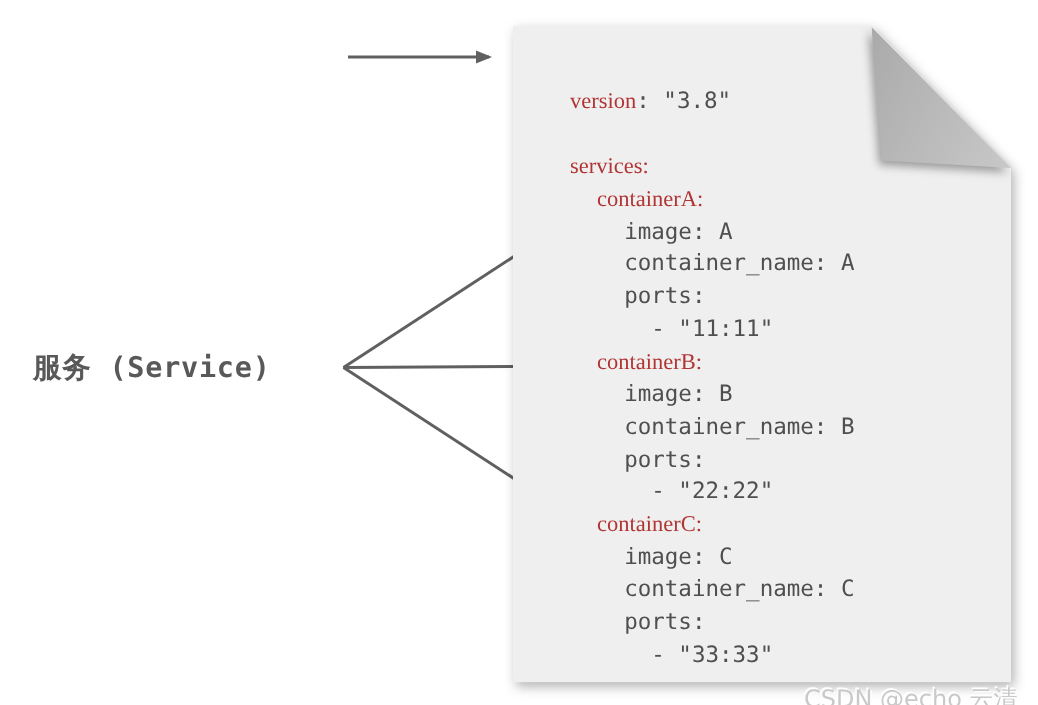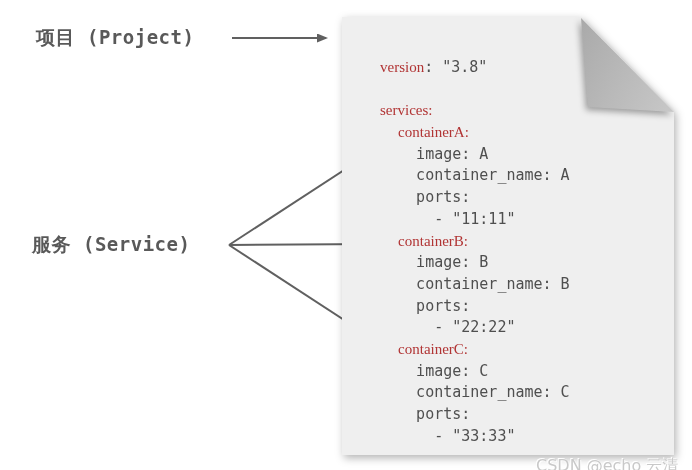--- a/index.html
+++ b/index.html
@@ -17,21 +17,21 @@
   .diagram-label {
     position: absolute;
     font-family: "DejaVu Sans Mono", "DejaVu Sans", monospace;
     font-weight: bold;
     font-size: 19px;
     letter-spacing: 0.5px;
     color: var(--label-color, #595959);
     white-space: nowrap;
   }
   .project-label { left: 36px; top: 25px; }
-  .service-label { left: 32px; top: 232px; text-align: right; }
+  .service-label { left: 22px; top: 232px; text-align: right; }
 
   
   .arrows-svg {
     position: absolute;
     left: 0; top: 0;
     width: 692px; height: 470px;
     pointer-events: none;
   }
 
   
@@ -84,21 +84,20 @@
     text-shadow: 1px 1px 0 #ffffff, -1px -1px 0 #ffffff;
     white-space: nowrap;
     text-decoration: underline;
   }
 </style>
 </head>
 <body>
 
 <div class="canvas">
 
-  <div class="diagram-label project-label">项目 (Project)</div>
 
   <div class="diagram-label service-label">服务 (Service)</div>
 
   <svg class="arrows-svg" viewBox="0 0 692 470" xmlns="http://www.w3.org/2000/svg">
     <defs>
       <marker id="ah" markerWidth="11" markerHeight="9" refX="9" refY="4.5" orient="auto" markerUnits="userSpaceOnUse">
         <path d="M0,0 L11,4.5 L0,9 z" fill="#606060"></path>
       </marker>
     </defs>
     <g stroke="#606060" stroke-width="2" fill="none">

